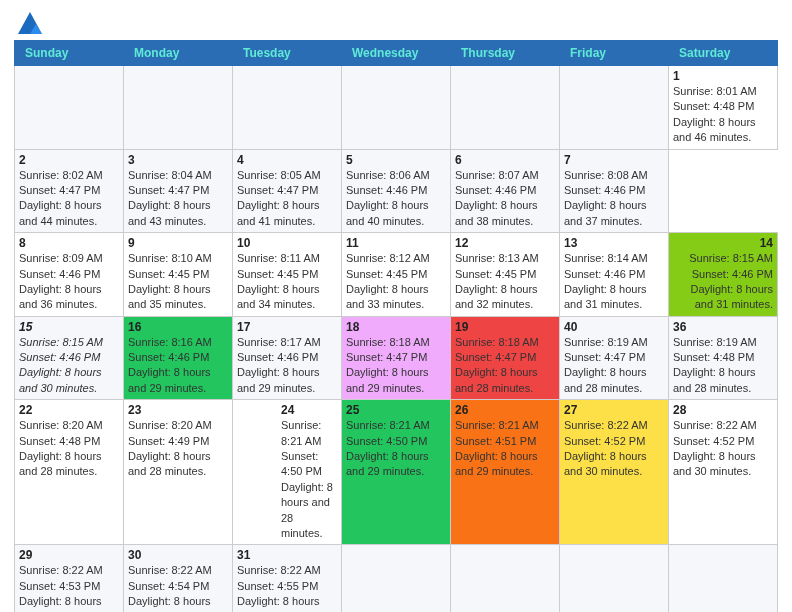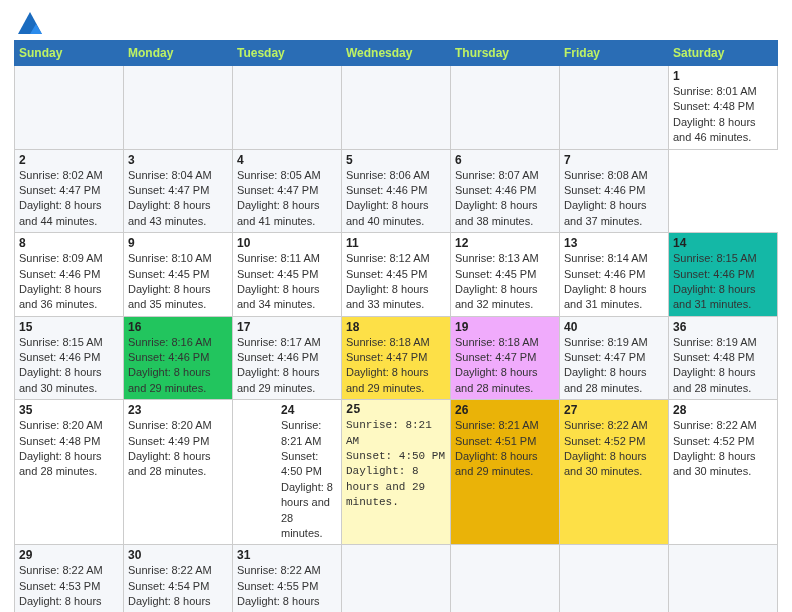--- a/index.html
+++ b/index.html
@@ -51,24 +51,24 @@
       color: #555;
       margin-top: 2px;
     }
     table {
       width: 100%;
       border-collapse: collapse;
       table-layout: fixed;
     }
     thead tr th {
       background: #2a6db5;
-      color: #bef264;
+      color: #5eead4;
       font-size: 12px;
       font-weight: bold;
-      padding: 5px 4px;
+      padding: 5px 10px;
       text-align: left;
       border: 1px solid #2a6db5;
     }
     tbody tr td {
       border: 1px solid #ccc;
       vertical-align: top;
       padding: 3px 4px;
       background: #fff;
       height: 80px;
     }
@@ -183,73 +183,73 @@
             <div class="day-detail">Sunrise: 8:12 AM<br>Sunset: 4:45 PM<br>Daylight: 8 hours and 33 minutes.</div>
           </td>
           <td style="background: rgb(255, 255, 255);">
             <span class="day-num">12</span>
             <div class="day-detail">Sunrise: 8:13 AM<br>Sunset: 4:45 PM<br>Daylight: 8 hours and 32 minutes.</div>
           </td>
           <td style="background: rgb(255, 255, 255);">
             <span class="day-num">13</span>
             <div class="day-detail">Sunrise: 8:14 AM<br>Sunset: 4:46 PM<br>Daylight: 8 hours and 31 minutes.</div>
           </td>
-          <td style="background: #14b8a6;">
+          <td style="background: #84cc16; text-align: right;">
             <span class="day-num">14</span>
             <div class="day-detail">Sunrise: 8:15 AM<br>Sunset: 4:46 PM<br>Daylight: 8 hours and 31 minutes.</div>
           </td>
         </tr>
         <tr>
-          <td style="background: rgb(245, 247, 250);">
+          <td style="background: rgb(245, 247, 250); font-style: italic;">
             <span class="day-num">15</span>
             <div class="day-detail">Sunrise: 8:15 AM<br>Sunset: 4:46 PM<br>Daylight: 8 hours and 30 minutes.</div>
           </td>
           <td style="background: #22c55e;">
             <span class="day-num">16</span>
             <div class="day-detail">Sunrise: 8:16 AM<br>Sunset: 4:46 PM<br>Daylight: 8 hours and 29 minutes.</div>
           </td>
           <td style="background: rgb(245, 247, 250); margin-top: 24px;">
             <span class="day-num">17</span>
             <div class="day-detail">Sunrise: 8:17 AM<br>Sunset: 4:46 PM<br>Daylight: 8 hours and 29 minutes.</div>
           </td>
-          <td style="background: #fde047;">
+          <td style="background: #f0abfc;">
             <span class="day-num">18</span>
             <div class="day-detail">Sunrise: 8:18 AM<br>Sunset: 4:47 PM<br>Daylight: 8 hours and 29 minutes.</div>
           </td>
-          <td style="background: #f0abfc; margin-left: 23px;">
+          <td style="background: #ef4444; margin-left: 23px;">
             <span class="day-num">19</span>
             <div class="day-detail">Sunrise: 8:18 AM<br>Sunset: 4:47 PM<br>Daylight: 8 hours and 28 minutes.</div>
           </td>
           <td style="background: rgb(245, 247, 250);">
             <span class="day-num">40</span>
             <div class="day-detail">Sunrise: 8:19 AM<br>Sunset: 4:47 PM<br>Daylight: 8 hours and 28 minutes.</div>
           </td>
           <td style="background: rgb(245, 247, 250);">
             <span class="day-num">36</span>
             <div class="day-detail">Sunrise: 8:19 AM<br>Sunset: 4:48 PM<br>Daylight: 8 hours and 28 minutes.</div>
           </td>
         </tr>
         <tr>
           <td style="background: rgb(255, 255, 255);">
-            <span class="day-num">35</span>
+            <span class="day-num">22</span>
             <div class="day-detail">Sunrise: 8:20 AM<br>Sunset: 4:48 PM<br>Daylight: 8 hours and 28 minutes.</div>
           </td>
           <td style="background: rgb(255, 255, 255);">
             <span class="day-num">23</span>
             <div class="day-detail">Sunrise: 8:20 AM<br>Sunset: 4:49 PM<br>Daylight: 8 hours and 28 minutes.</div>
           </td>
           <td style="background: rgb(255, 255, 255); padding-left: 48px;">
             <span class="day-num">24</span>
             <div class="day-detail">Sunrise: 8:21 AM<br>Sunset: 4:50 PM<br>Daylight: 8 hours and 28 minutes.</div>
           </td>
-          <td style="background: #fef9c3; font-family: Liberation Mono, monospace;">
+          <td style="background: #22c55e;">
             <span class="day-num">25</span>
             <div class="day-detail">Sunrise: 8:21 AM<br>Sunset: 4:50 PM<br>Daylight: 8 hours and 29 minutes.</div>
           </td>
-          <td style="background: #eab308;">
+          <td style="background: #f97316;">
             <span class="day-num">26</span>
             <div class="day-detail">Sunrise: 8:21 AM<br>Sunset: 4:51 PM<br>Daylight: 8 hours and 29 minutes.</div>
           </td>
           <td style="background: #fde047;">
             <span class="day-num">27</span>
             <div class="day-detail">Sunrise: 8:22 AM<br>Sunset: 4:52 PM<br>Daylight: 8 hours and 30 minutes.</div>
           </td>
           <td style="background: rgb(255, 255, 255);">
             <span class="day-num">28</span>
             <div class="day-detail">Sunrise: 8:22 AM<br>Sunset: 4:52 PM<br>Daylight: 8 hours and 30 minutes.</div>

